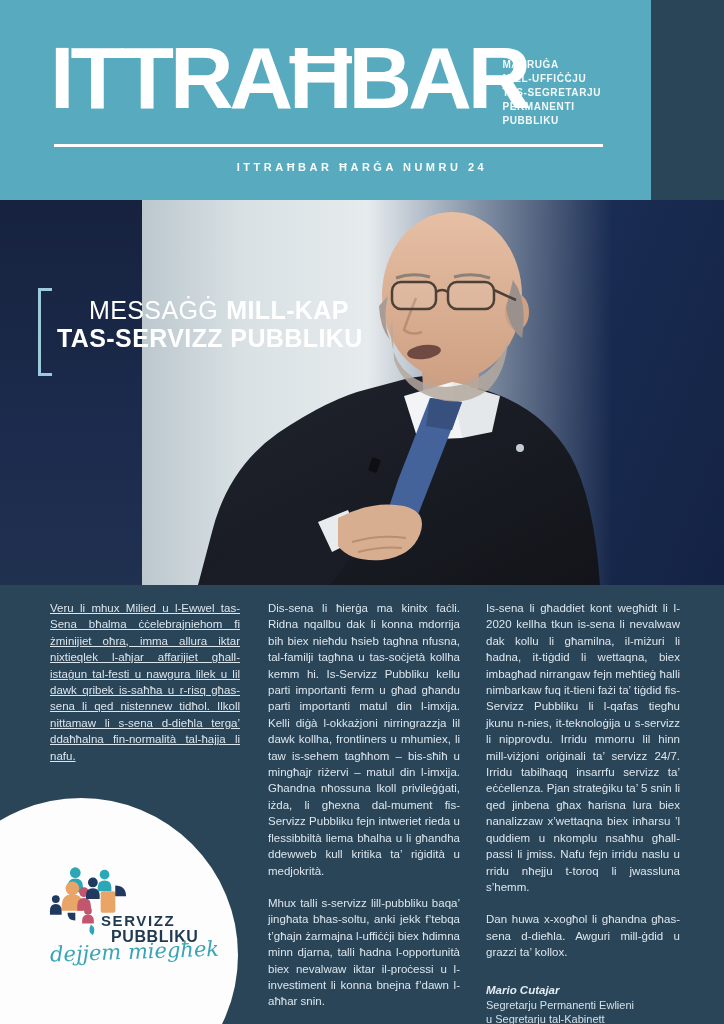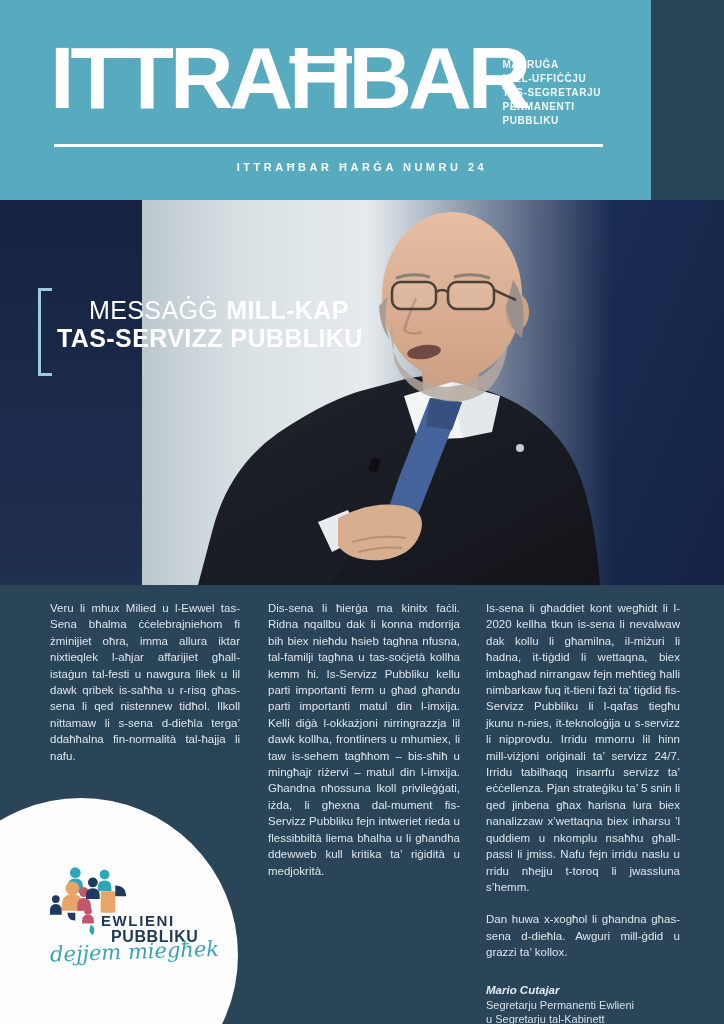--- a/index.html
+++ b/index.html
@@ -45,21 +45,21 @@
   .hero-title { position:absolute; left:19px; top:10px; white-space:nowrap;
     color:#ffffff; font-size:25px; line-height:28px; letter-spacing:0.4px; }
   .hero-title .light { font-weight:400; margin-right:8px;margin-left:32px; }
   .hero-title .bold { font-weight:bold; }
 
   
   .body-section { position:absolute; left:0; top:585px; width:724px; height:439px; background:#2a4458; }
   .col { position:absolute; top:600px; text-align:justify;
     font-size:11.5px; line-height:16.4px; color:#dce6ed; }
   .col p { margin-bottom:16px; }
-  .col-1 { left:50px;  width:190px; }
+  .col-1 { left:50px;  width:190px;text-decoration:underline; }
   .col-2 { left:268px; width:192px; }
   .col-3 { left:486px; width:194px; }
   .signature { margin-top:22px; text-align:left; }
   .signature .sig-name { font-style:italic; font-weight:bold; font-size:11.5px; line-height:15px; color:#e4edf3; }
   .signature .sig-role { font-size:11px; line-height:14.5px; color:#d5e1e9; }
 
   
   .logo-circle { position:absolute; left:-76px; top:798px; width:314px; height:314px;
     border-radius:50%; background:#fdfdfd; }
   .logo-art { position:absolute; left:48px; top:862px; }
@@ -157,20 +157,21 @@
   </div>
 
   <div class="body-section"></div>
 
   <div class="col col-1">
     <p>Veru li mhux Milied u l-Ewwel tas-Sena bħalma ċċelebrajniehom fi żminijiet oħra, imma allura iktar nixtieqlek l-aħjar affarijiet għall-istaġun tal-festi u nawgura lilek u lil dawk qribek is-saħħa u r-risq għas-sena li qed nistennew tidħol. Ilkoll nittamaw li s-sena d-dieħla terga’ ddaħħalna fin-normalità tal-ħajja li nafu.</p>
   </div>
 
   <div class="col col-2">
     <p>Dis-sena li ħierġa ma kinitx faċli. Ridna nqallbu dak li konna mdorrija bih biex nieħdu ħsieb tagħna nfusna, tal-familji tagħna u tas-soċjetà kollha kemm hi. Is-Servizz Pubbliku kellu parti importanti ferm u għad għandu parti importanti matul din l-imxija. Kelli diġà l-okkażjoni nirringrazzja lil dawk kollha, frontliners u mhumiex, li taw is-sehem tagħhom – bis-sħiħ u mingħajr riżervi – matul din l-imxija. Għandna nħossuna lkoll privileġġati, iżda, li għexna dal-mument fis-Servizz Pubbliku fejn intweriet rieda u flessibbiltà liema bħalha u li għandha ddewweb kull kritika ta’ riġidità u medjokrità.</p>
+    <p>Mhux talli s-servizz lill-pubbliku baqa’ jingħata bħas-soltu, anki jekk f’tebqa t’għajn żarmajna l-uffiċċji biex ħdimna minn djarna, talli ħadna l-opportunità biex nevalwaw iktar il-proċessi u l-investiment li konna bnejna f’dawn l-aħħar snin.</p>
   </div>
 
   <div class="col col-3">
     <p>Is-sena li għaddiet kont wegħidt li l-2020 kellha tkun is-sena li nevalwaw dak kollu li għamilna, il-miżuri li ħadna, it-tiġdid li wettaqna, biex imbagħad nirrangaw fejn meħtieġ ħalli nimbarkaw fuq it-tieni fażi ta’ tiġdid fis-Servizz Pubbliku li l-qafas tiegħu jkunu n-nies, it-teknoloġija u s-servizz li nipprovdu. Irridu mmorru lil hinn mill-viżjoni oriġinali ta’ servizz 24/7. Irridu tabilħaqq insarrfu servizz ta’ eċċellenza. Pjan strateġiku ta’ 5 snin li qed jinbena għax ħarisna lura biex nanalizzaw x’wettaqna biex inħarsu ’l quddiem u nkomplu nsaħħu għall-passi li jmiss. Nafu fejn irridu naslu u rridu nħejju t-toroq li jwassluna s’hemm.</p>
     <p>Dan huwa x-xogħol li għandna għas-sena d-dieħla. Awguri mill-ġdid u grazzi ta’ kollox.</p>
     <div class="signature">
       <div class="sig-name">Mario Cutajar</div>
       <div class="sig-role">Segretarju Permanenti Ewlieni</div>
       <div class="sig-role">u Segretarju tal-Kabinett</div>
     </div>
@@ -201,17 +202,17 @@
 
     <path d="M69 24 Q80 24 80 35 L69 35 Z" fill="#1f3a5e"></path>
 
     <circle cx="41" cy="50" r="4" fill="#c2566f"></circle>
     <path d="M35 60 Q35 54 41 54 Q47 54 47 60 L47 63 L35 63 Z" fill="#c2566f"></path>
 
     <path d="M44 64 Q50 68 46 75 Q40 72 44 64 Z" fill="#2ca7b8"></path>
 
     <path d="M20 52 Q20 60 28 60 L28 52 Z" fill="#1f3a5e"></path>
   </svg>
-  <div class="logo-word1">EWLIENI</div>
+  <div class="logo-word1">SERVIZZ</div>
   <div class="logo-word2">PUBBLIKU</div>
   <div class="logo-tagline">dejjem miegħek</div>
 
 </div>
 
 </body></html>

